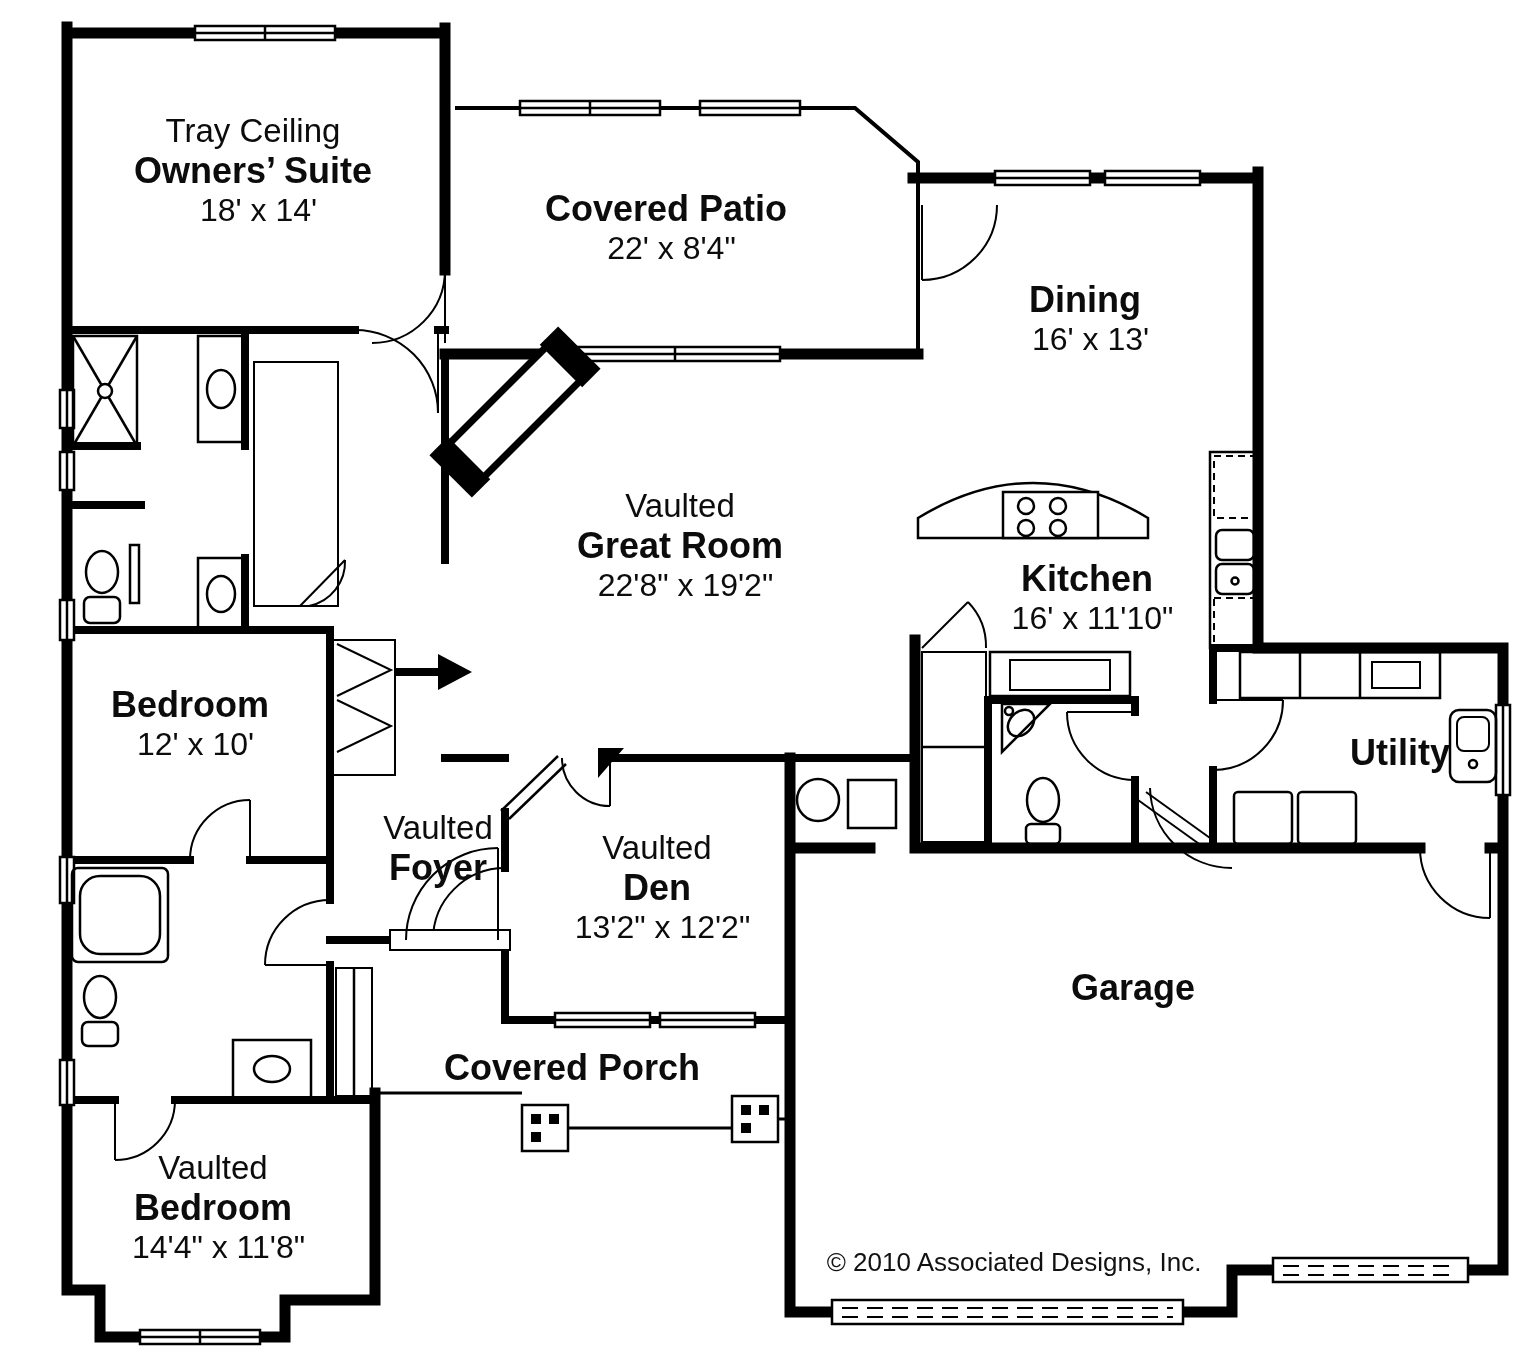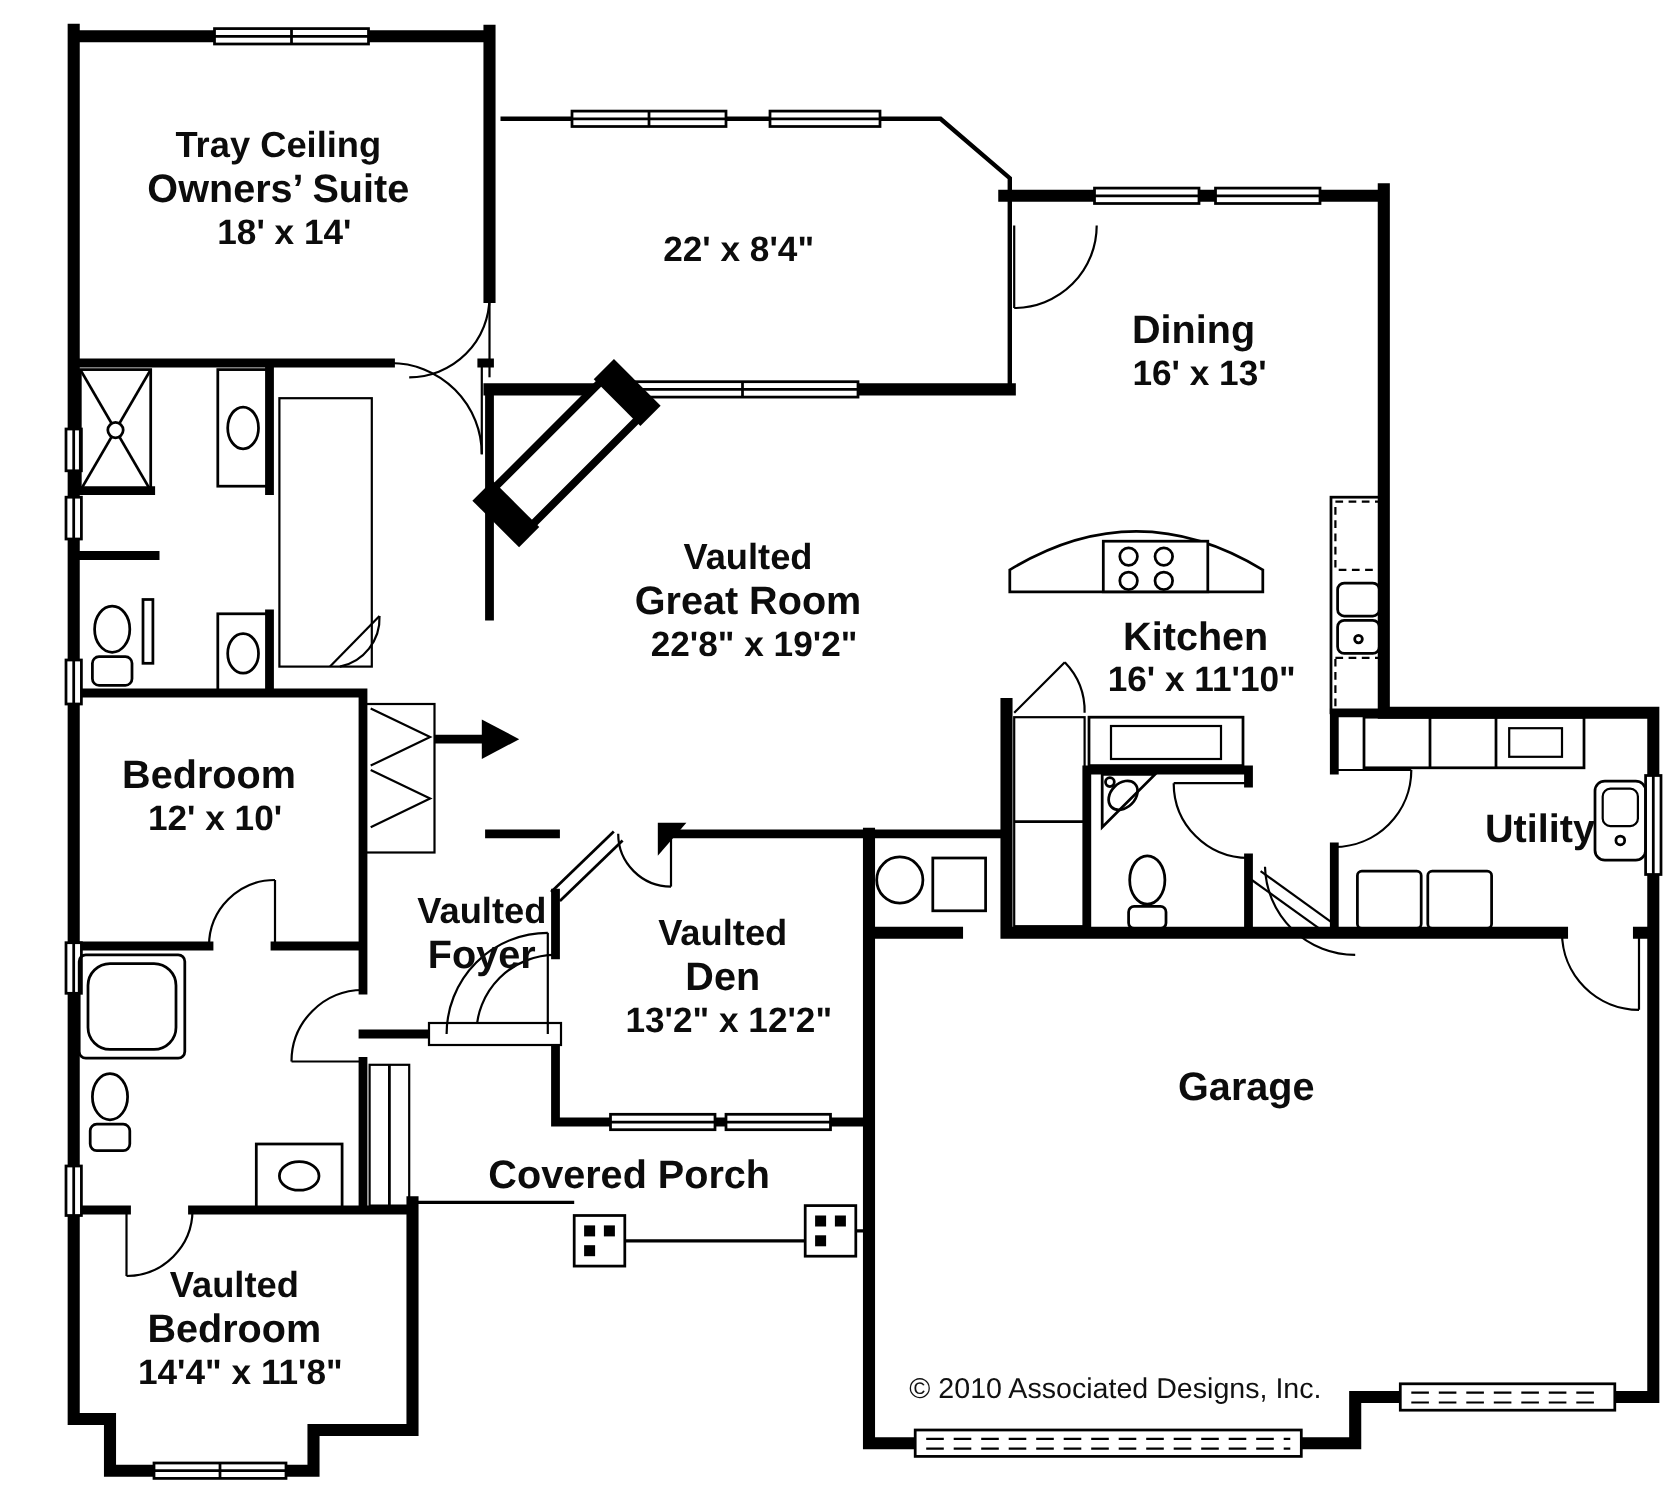--- a/index.html
+++ b/index.html
@@ -5,23 +5,23 @@
   html,body{margin:0;padding:0;}
   body{
     width:1526px;height:1364px;position:relative;background:#ffffff;
     font-family:"Liberation Sans", sans-serif;color:#0c0c0c;overflow:hidden;
   }
   .plan-svg{position:absolute;left:0;top:0;width:1526px;height:1364px;}
   .room-label{
     position:absolute;transform:translate(-50%,-50%);
     text-align:center;line-height:1.16;white-space:nowrap;color:#0c0c0c;
   }
-  .rl-light{font-size:33px;font-weight:700;}
+  .rl-light{font-size:33px;font-weight:400;}
   .rl-bold{font-size:36px;font-weight:700;}
-  .rl-dim{font-size:32px;font-weight:700;margin-left:11px;}
+  .rl-dim{font-size:32px;font-weight:400;margin-left:11px;}
   .rl-note{font-size:31px;font-weight:400;}
   .copyright{
     position:absolute;transform:translate(-50%,-50%);
     font-size:26px;font-weight:400;white-space:nowrap;color:#111;
   }
 </style>
 </head>
 <body>
 
 <svg class="plan-svg" viewBox="0 0 1526 1364" xmlns="http://www.w3.org/2000/svg">
@@ -368,20 +368,21 @@
   </g>
 </svg>
 
 <div class="room-label" style="left:253px;top:171px">
   <div class="rl-light">Tray Ceiling</div>
   <div class="rl-bold">Owners’ Suite</div>
   <div class="rl-dim">18' x 14'</div>
 </div>
 
 <div class="room-label" style="left:666px;top:227px">
+  <div class="rl-bold">Covered Patio</div>
   <div class="rl-dim">22' x 8'4"</div>
 </div>
 
 <div class="room-label" style="left:1085px;top:318px">
   <div class="rl-bold">Dining</div>
   <div class="rl-dim">16' x 13'</div>
 </div>
 
 <div class="room-label" style="left:680px;top:546px">
   <div class="rl-light">Vaulted</div>

